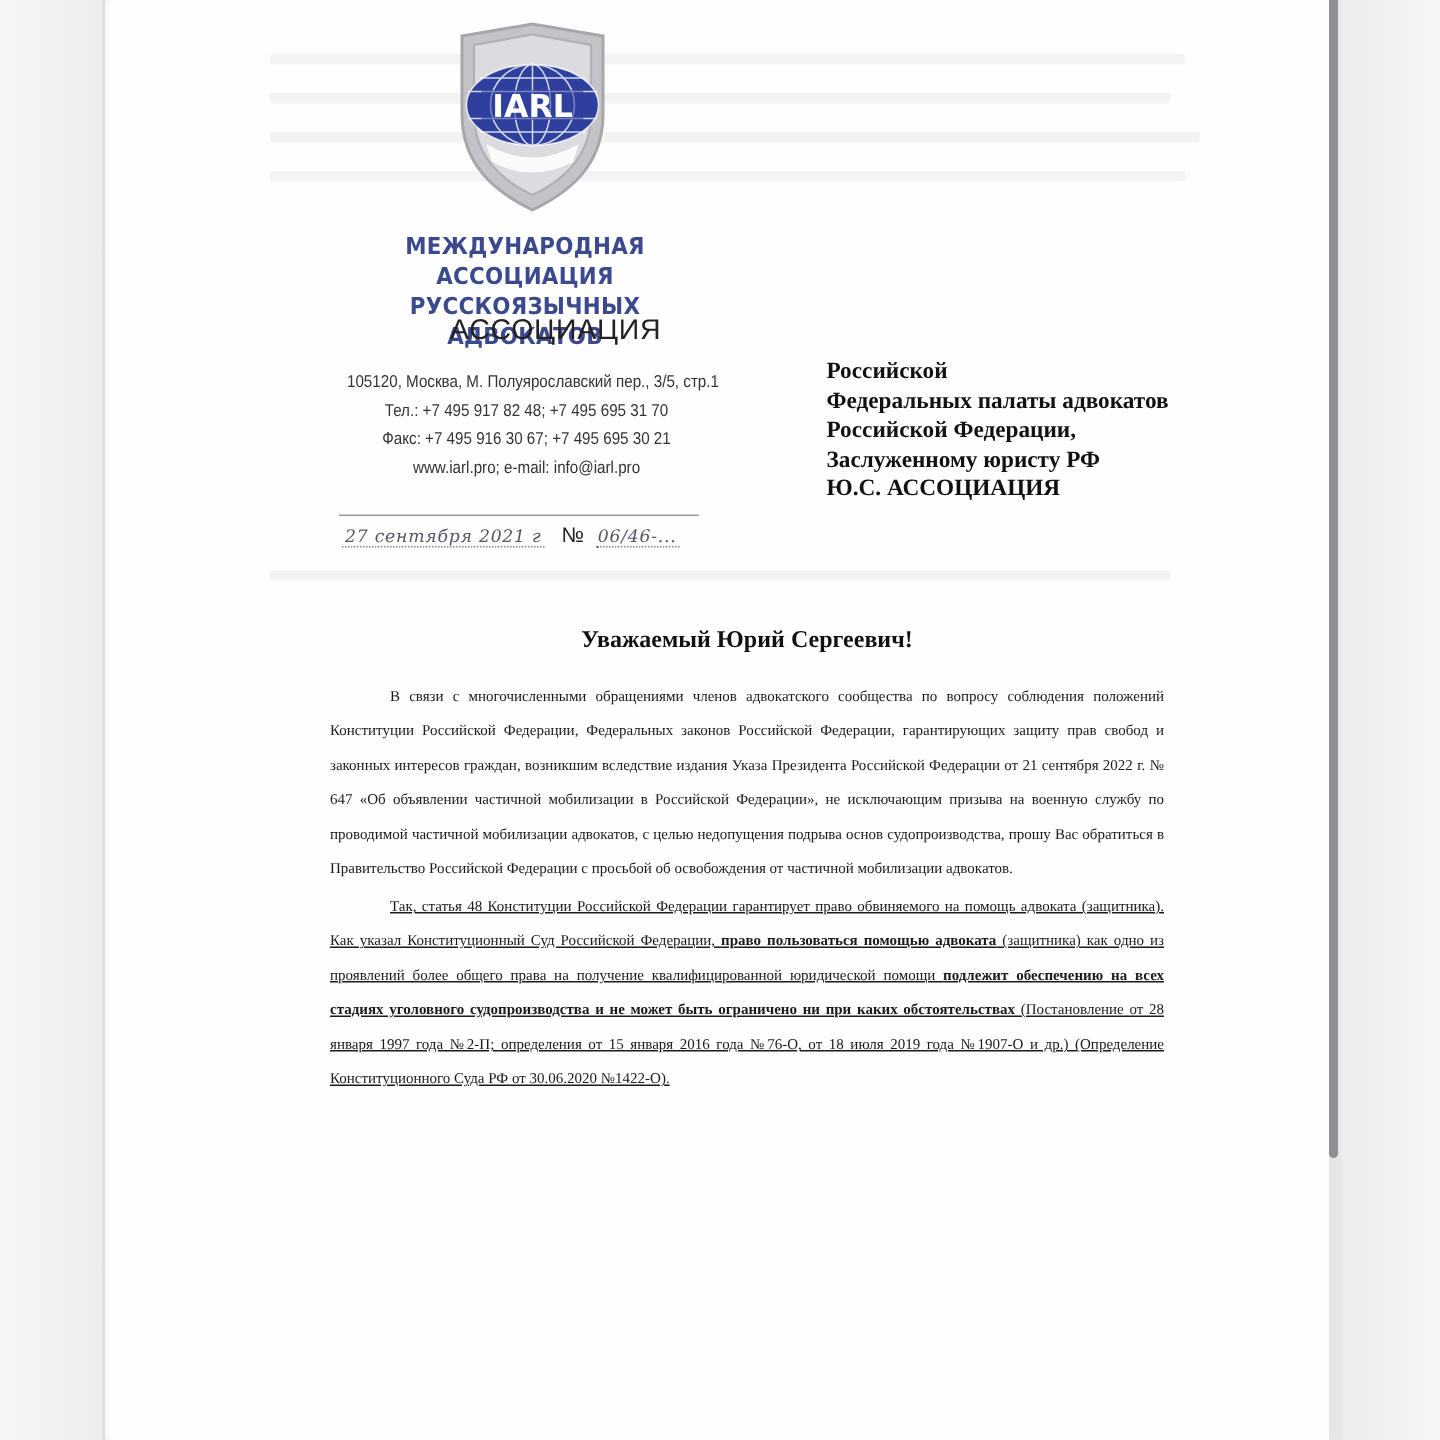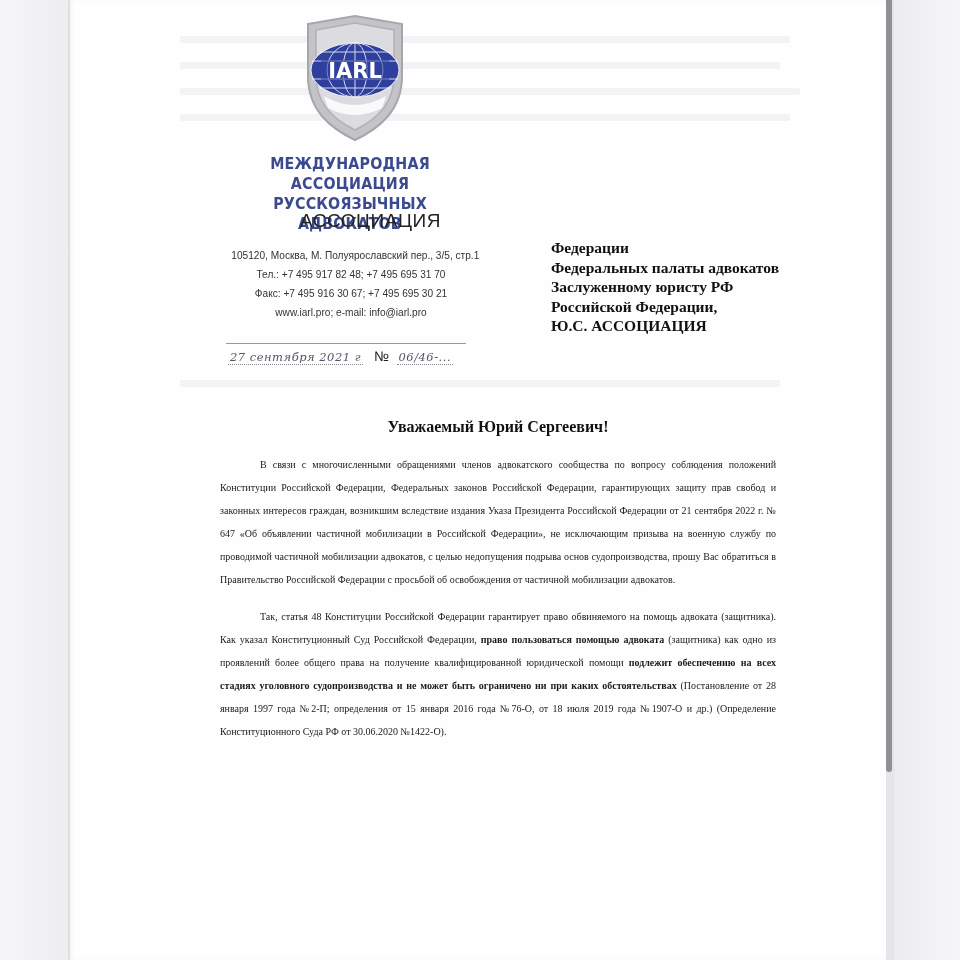--- a/index.html
+++ b/index.html
@@ -77,21 +77,21 @@
   .salutation {
     position:absolute; left:220px; top:418px; width:556px;
     text-align:center; font-weight:bold; font-size:16px; color:#111;
   }
   .body-text {
     position:absolute; left:220px; top:453px; width:556px;
     font-size:10px; line-height:23px; color:#1a1a1a;
     text-align:justify;
   }
   .body-text p { margin:0; text-indent:40px; }
-  .body-text p + p { margin-top:14px; }
+  .body-text p + p { margin-top:2px;text-decoration:underline; }
   .body-text b { font-weight:bold; }
 
   
   .bleed {
     position:absolute; height:7px; background:#f3f3f5; border-radius:2px;
   }
 </style>
 </head>
 <body>
 
@@ -144,24 +144,24 @@
 
 <div class="rule"></div>
 
 <div class="date-line">
   <span class="hand">27 сентября 2021 г</span>
   <span class="num-sign">№</span>
   <span class="hand">06/46-...</span>
 </div>
 
 <div class="recipient">
-  <div>Федерации</div>
+  <div>Российской</div>
   <div>Федеральных палаты адвокатов</div>
+  <div>Российской Федерации,</div>
   <div>Заслуженному юристу РФ</div>
-  <div>Российской Федерации,</div>
   <div>Ю.С. АССОЦИАЦИЯ</div>
 </div>
 
 <div class="salutation">Уважаемый Юрий Сергеевич!</div>
 
 <div class="body-text">
   <p>В связи с многочисленными обращениями членов адвокатского сообщества по вопросу соблюдения положений Конституции Российской Федерации, Федеральных законов Российской Федерации, гарантирующих защиту прав свобод и законных интересов граждан, возникшим вследствие издания Указа Президента Российской Федерации от 21 сентября 2022 г. № 647 «Об объявлении частичной мобилизации в Российской Федерации», не исключающим призыва на военную службу по проводимой частичной мобилизации адвокатов, с целью недопущения подрыва основ судопроизводства, прошу Вас обратиться в Правительство Российской Федерации с просьбой об освобождения от частичной мобилизации адвокатов.</p>
   <p><span>Так, статья 48 Конституции Российской Федерации гарантирует право обвиняемого на помощь адвоката (защитника). Как указал Конституционный Суд Российской Федерации, </span><b>право пользоваться помощью адвоката</b><span> (защитника) как одно из проявлений более общего права на получение квалифицированной юридической помощи </span><b>подлежит обеспечению на всех стадиях уголовного судопроизводства и не может быть ограничено ни при каких обстоятельствах</b><span> (Постановление от 28 января 1997 года №2-П; определения от 15 января 2016 года №76-О, от 18 июля 2019 года №1907-О и др.) (Определение Конституционного Суда РФ от 30.06.2020 №1422-О).</span></p>
 </div>
 

